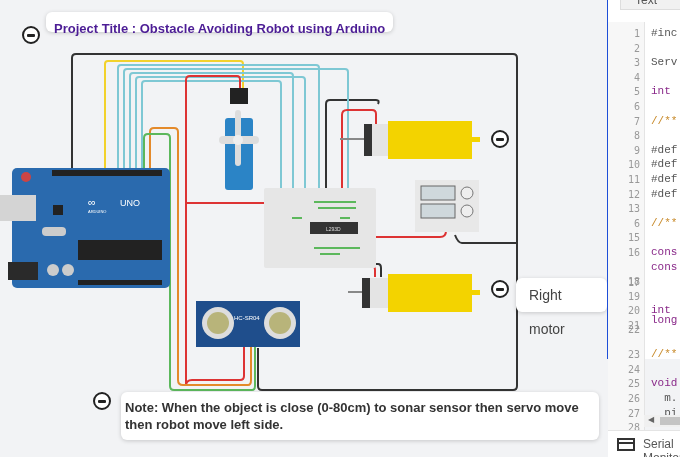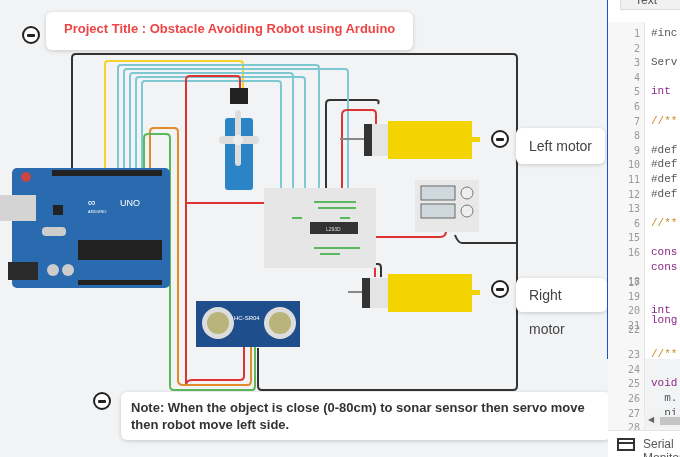--- a/index.html
+++ b/index.html
@@ -2,27 +2,27 @@
 <html><head>
 <meta charset="utf-8">
 <style>
   html, body { margin:0; padding:0; }
   body { width:680px; height:457px; overflow:hidden; background:#f2f3f5; position:relative; font-family:"Liberation Sans", sans-serif; }
   #canvas { position:absolute; left:0; top:0; width:607px; height:457px; background:#f2f3f5; }
   #circuit { position:absolute; left:0; top:0; width:607px; height:457px; }
   .note { position:absolute; background:#fff; border-radius:6px; box-shadow:0 1px 4px rgba(0,0,0,0.18); color:#333; }
   .note-icon { position:absolute; width:18px; height:18px; border-radius:50%; border:2px solid #222; background:#fff; box-sizing:border-box; }
   .note-icon::after { content:""; position:absolute; left:3px; right:3px; top:6px; height:3px; background:#222; border-radius:1px; }
-  #title-note { left:46px; top:12px; height:38px; padding:0 18px; font-size:13px; font-weight:bold; line-height:34px; color:#ef4444; }
+  #title-note { left:46px; top:12px; height:20px; padding:0 8px; font-size:13px; font-weight:bold; line-height:34px; color:#4c1d95; }
   #title-icon { left:22px; top:26px; }
   #left-note { left:516px; top:128px; height:36px; padding:0 13px; font-size:14px; line-height:36px; color:#444; }
   #left-icon { left:491px; top:130px; }
   #right-note { left:516px; top:278px; height:34px; padding:0 13px; font-size:14px; line-height:34px; color:#444; }
   #right-icon { left:491px; top:280px; }
-  #bottom-note { left:121px; top:392px; width:470px; padding:7px 10px; font-size:13px; font-weight:bold; line-height:17px; color:#333; }
+  #bottom-note { left:121px; top:392px; width:470px; padding:7px 4px; font-size:13px; font-weight:bold; line-height:17px; color:#333; }
   #bottom-icon { left:93px; top:392px; }
   
   #code-panel { position:absolute; left:607px; top:0; width:73px; height:359px; background:#fff; border-left:1px solid #1d4ed8; }
   #code-tab { position:absolute; left:12px; top:-8px; width:61px; height:18px; background:#f1f1f1; border:1px solid #ddd; font-size:12px; color:#555; padding-left:14px; box-sizing:border-box; line-height:14px; }
   #code-area { position:absolute; left:0; top:22px; width:73px; height:408px; overflow:hidden; }
   #gutter { position:absolute; left:0; top:0; width:36px; height:408px; background:#f7f7f7; border-right:1px solid #e4e4e4; }
   .ln { position:absolute; right:4px; font-family:"DejaVu Sans Mono", monospace; font-size:10px; color:#999; }
   .cl { position:absolute; left:43px; font-family:"Liberation Mono", monospace; font-size:11px; white-space:pre; }
   #hscroll { position:absolute; left:36px; top:415px; width:37px; height:12px; background:#f0f0f0; }
   #hscroll-thumb { position:absolute; left:16px; top:2px; width:21px; height:8px; background:#c4c4c4; }
@@ -125,21 +125,20 @@
     <circle cx="280" cy="323" r="16" fill="#ddd"></circle>
     <circle cx="280" cy="323" r="11" fill="#b8b47a"></circle>
     <text x="234" y="320" font-size="6" fill="#fff" font-family="Liberation Sans, sans-serif">HC-SR04</text>
   </g>
 </svg>
 
 <div class="note-icon" id="title-icon"></div>
 <div class="note" id="title-note">Project Title : Obstacle Avoiding Robot using Arduino</div>
 
 <div class="note-icon" id="left-icon"></div>
-<div class="note" id="left-note">Left motor</div>
 
 <div class="note-icon" id="right-icon"></div>
 <div class="note" id="right-note">Right motor</div>
 
 <div class="note-icon" id="bottom-icon"></div>
 <div class="note" id="bottom-note">Note: When the object is close (0-80cm) to sonar sensor then servo move then robot move left side.</div>
 </div>
 
 <div id="code-panel">
   <div id="code-tab">Text</div>

